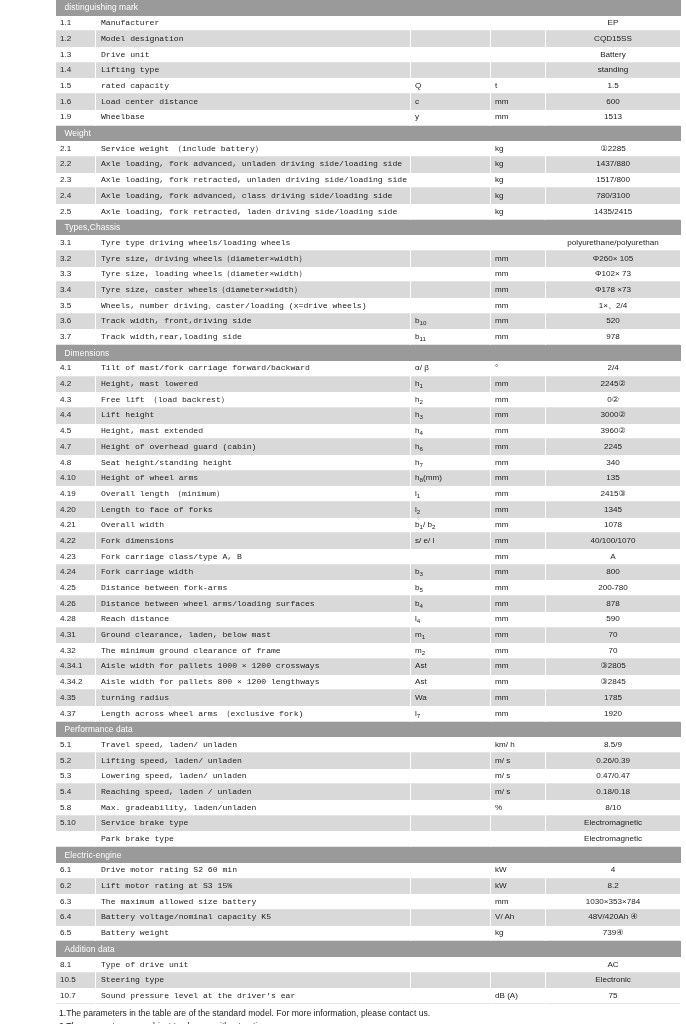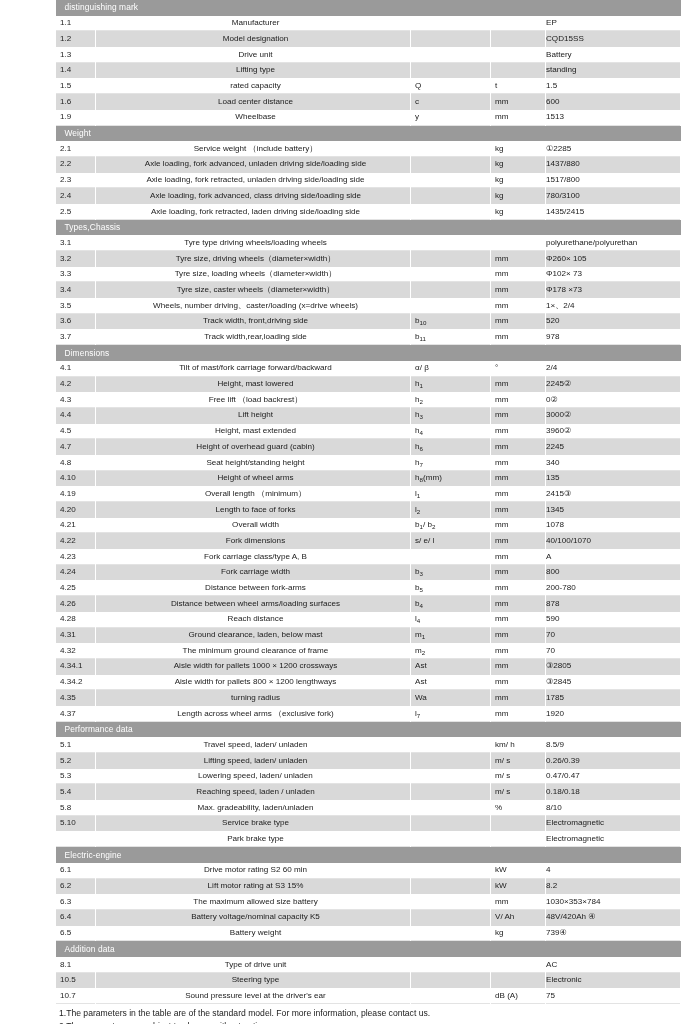--- a/index.html
+++ b/index.html
@@ -59,34 +59,35 @@
   
   tr.band-light td { box-shadow: inset 0 -1px 0 #e3e3e3; }
 
   tr.row td.num {
     text-align: left;
     padding-left: 4px;
     color: #262626;
     margin-left: 20px;
   }
   tr.row td.desc {
-    text-align: center;
+    text-align: left;
     padding-left: 5px;
     color: #1b1b1b;
+    font-family: Liberation Mono, monospace;
   }
   tr.row td.sym {
     text-align: left;
     padding-left: 4px;
   }
   tr.row td.unit {
     text-align: left;
     padding-left: 4px;
   }
   tr.row td.val {
-    text-align: left;
+    text-align: center;
     padding-left: 0;
   }
   tr.row td.val .overflow {
     display: inline-block;
     white-space: nowrap;
   }
 
   
   tr.section td {
     background: #9a9a9a;

